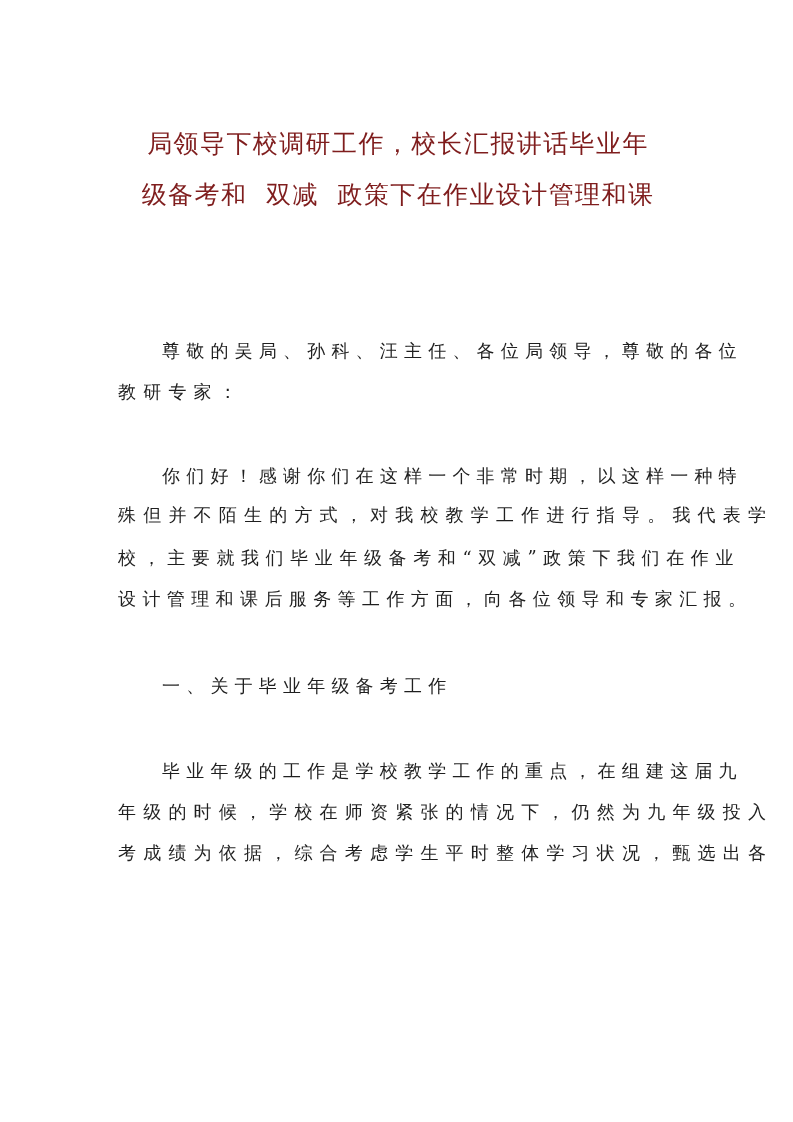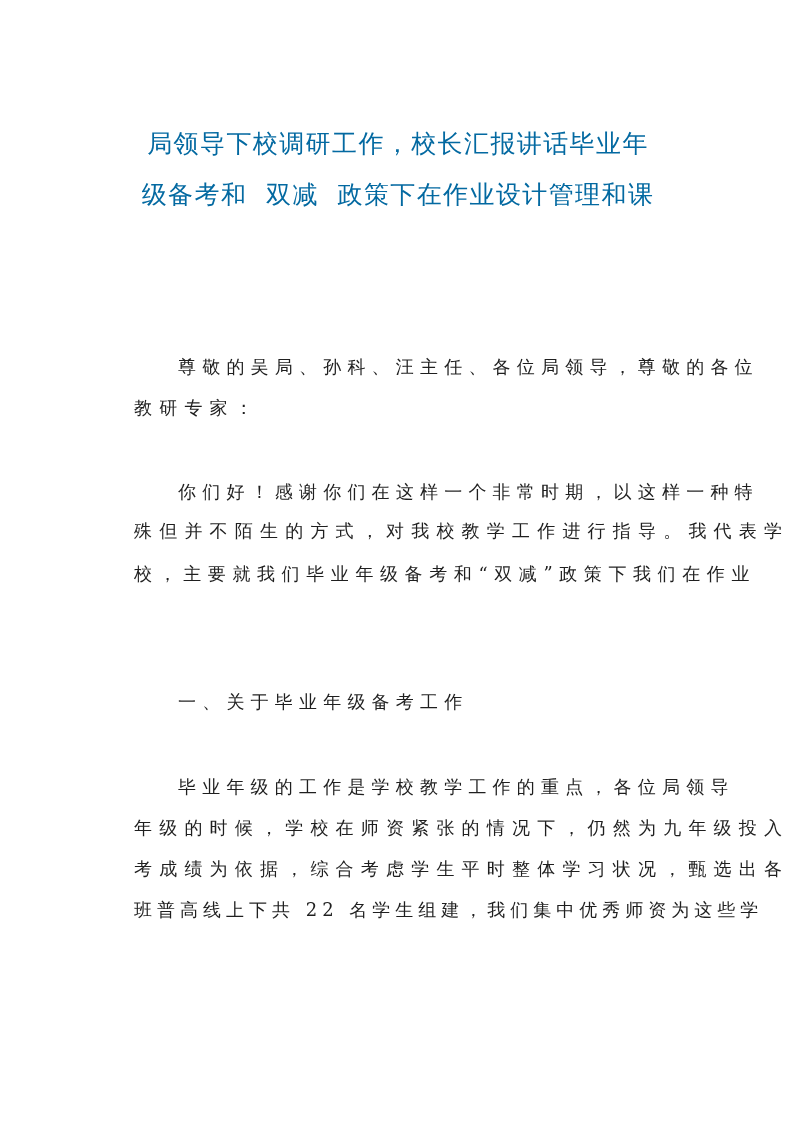--- a/index.html
+++ b/index.html
@@ -24,37 +24,37 @@
     .title {
       position: absolute;
       top: 118px;
       left: 0;
       width: 560px;
       font-family: "DejaVu Sans", "Liberation Sans", sans-serif;
       font-size: 25px;
       line-height: 51px;
       letter-spacing: 1.4px;
       text-align: center;
-      color: #0369a1;
+      color: #7f1d1d;
       font-weight: normal;
       margin: 0;
     }
     .title .tline {
       display: block;
       white-space: nowrap;
     }
     .para {
       position: absolute;
       left: 0;
       width: 560px;
       font-size: 18px;
       line-height: 41px;
       letter-spacing: 7.2px;
       text-align: justify;
-      margin: 16px;
+      margin: 0;
       color: #1f1f1f;
     }
     .para .pline {
       display: block;
       white-space: nowrap;
     }
     .indent {
       padding-left: 44px;
     }
   </style>
@@ -70,26 +70,26 @@
 
   <p class="para" style="top:330px;">
     <span class="pline indent" style="letter-spacing:6.2px;">尊敬的吴局、孙科、汪主任、各位局领导，尊敬的各位</span>
     <span class="pline">教研专家：</span>
   </p>
 
   <p class="para" style="top:455px;">
     <span class="pline indent" style="letter-spacing:6.2px;">你们好！感谢你们在这样一个非常时期，以这样一种特</span>
     <span class="pline" style="letter-spacing:7.2px;font-family:Liberation Mono, monospace;">殊但并不陌生的方式，对我校教学工作进行指导。我代表学</span>
     <span class="pline" style="letter-spacing:6.6px;">校，主要就我们毕业年级备考和“双减”政策下我们在作业</span>
+    <span class="pline" style="letter-spacing:6.4px;">设计管理和课后服务等工作方面，向各位领导和专家汇报。</span>
   </p>
 
   <p class="para" style="top:665px;">
     <span class="pline indent" style="letter-spacing:6.2px;">一、关于毕业年级备考工作</span>
   </p>
 
   <p class="para" style="top:750px;">
-    <span class="pline indent" style="letter-spacing:6.2px;">毕业年级的工作是学校教学工作的重点，各位局领导</span>
+    <span class="pline indent" style="letter-spacing:6.2px;">毕业年级的工作是学校教学工作的重点，在组建这届九</span>
     <span class="pline" style="letter-spacing:7.2px;">年级的时候，学校在师资紧张的情况下，仍然为九年级投入</span>
     <span class="pline" style="letter-spacing:7.2px;">考成绩为依据，综合考虑学生平时整体学习状况，甄选出各</span>
-    <span class="pline" style="letter-spacing:5.0px;">班普高线上下共 22 名学生组建，我们集中优秀师资为这些学</span>
   </p>
 
 </div>
 
 </body></html>

